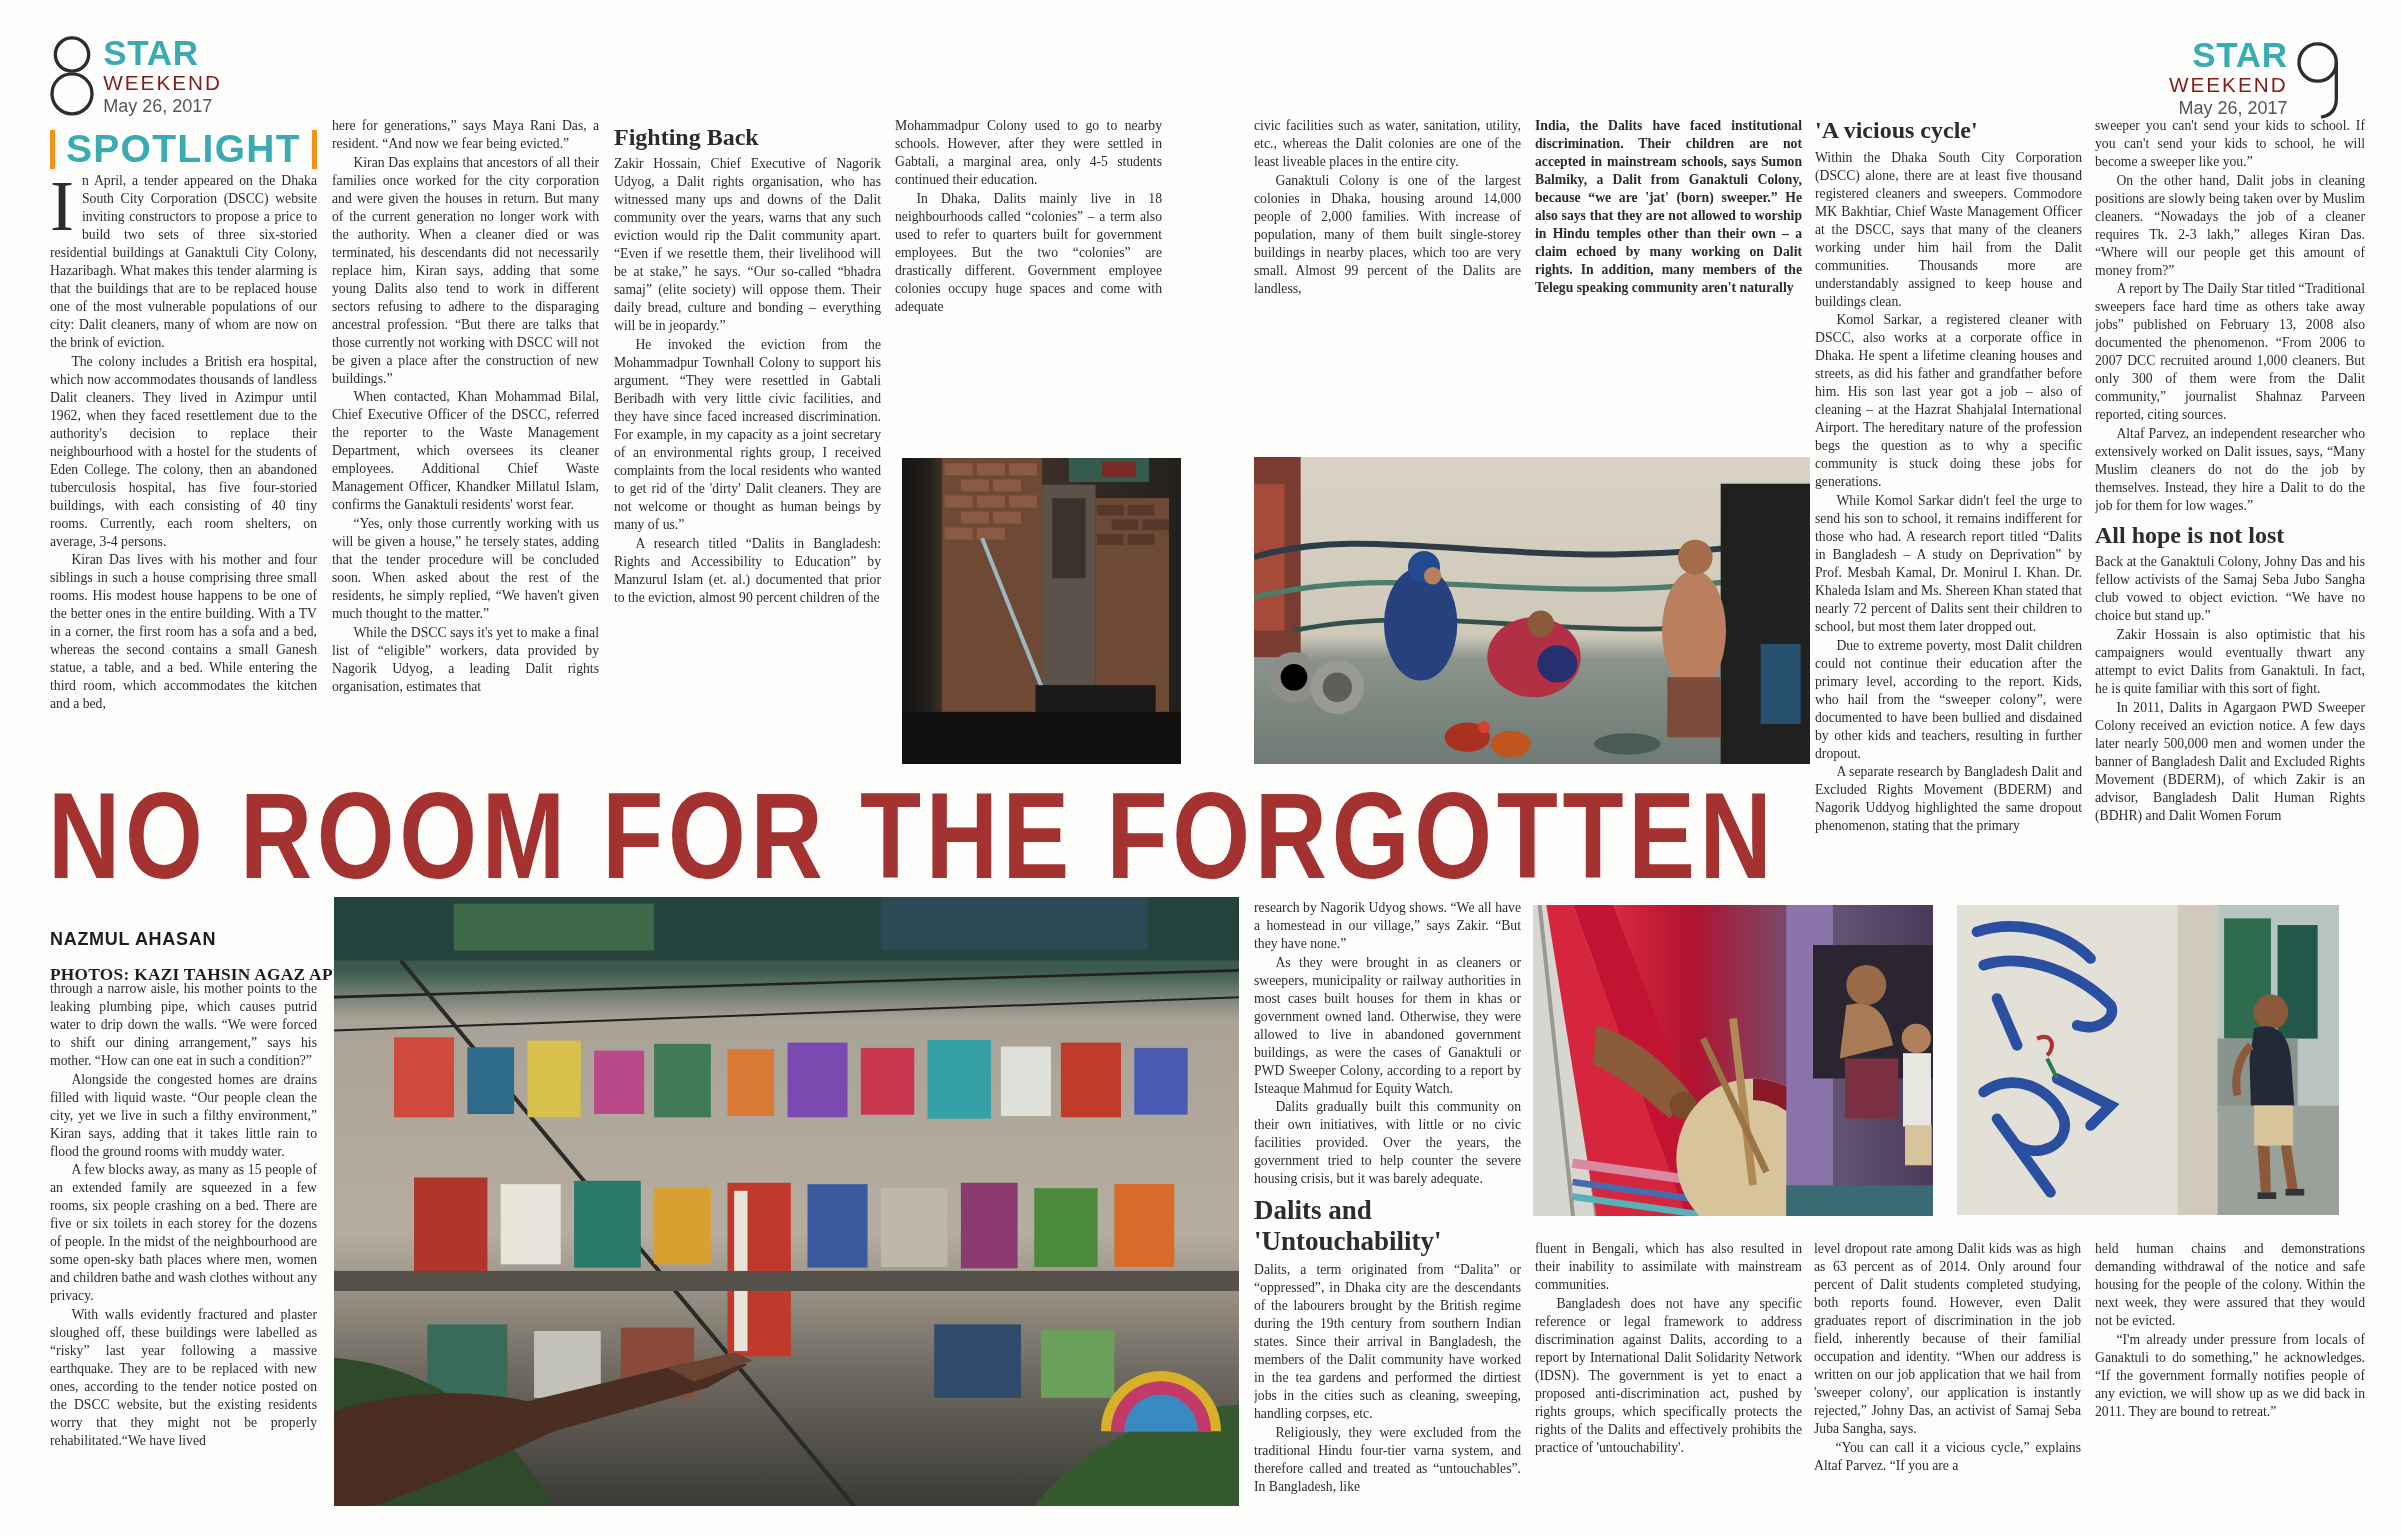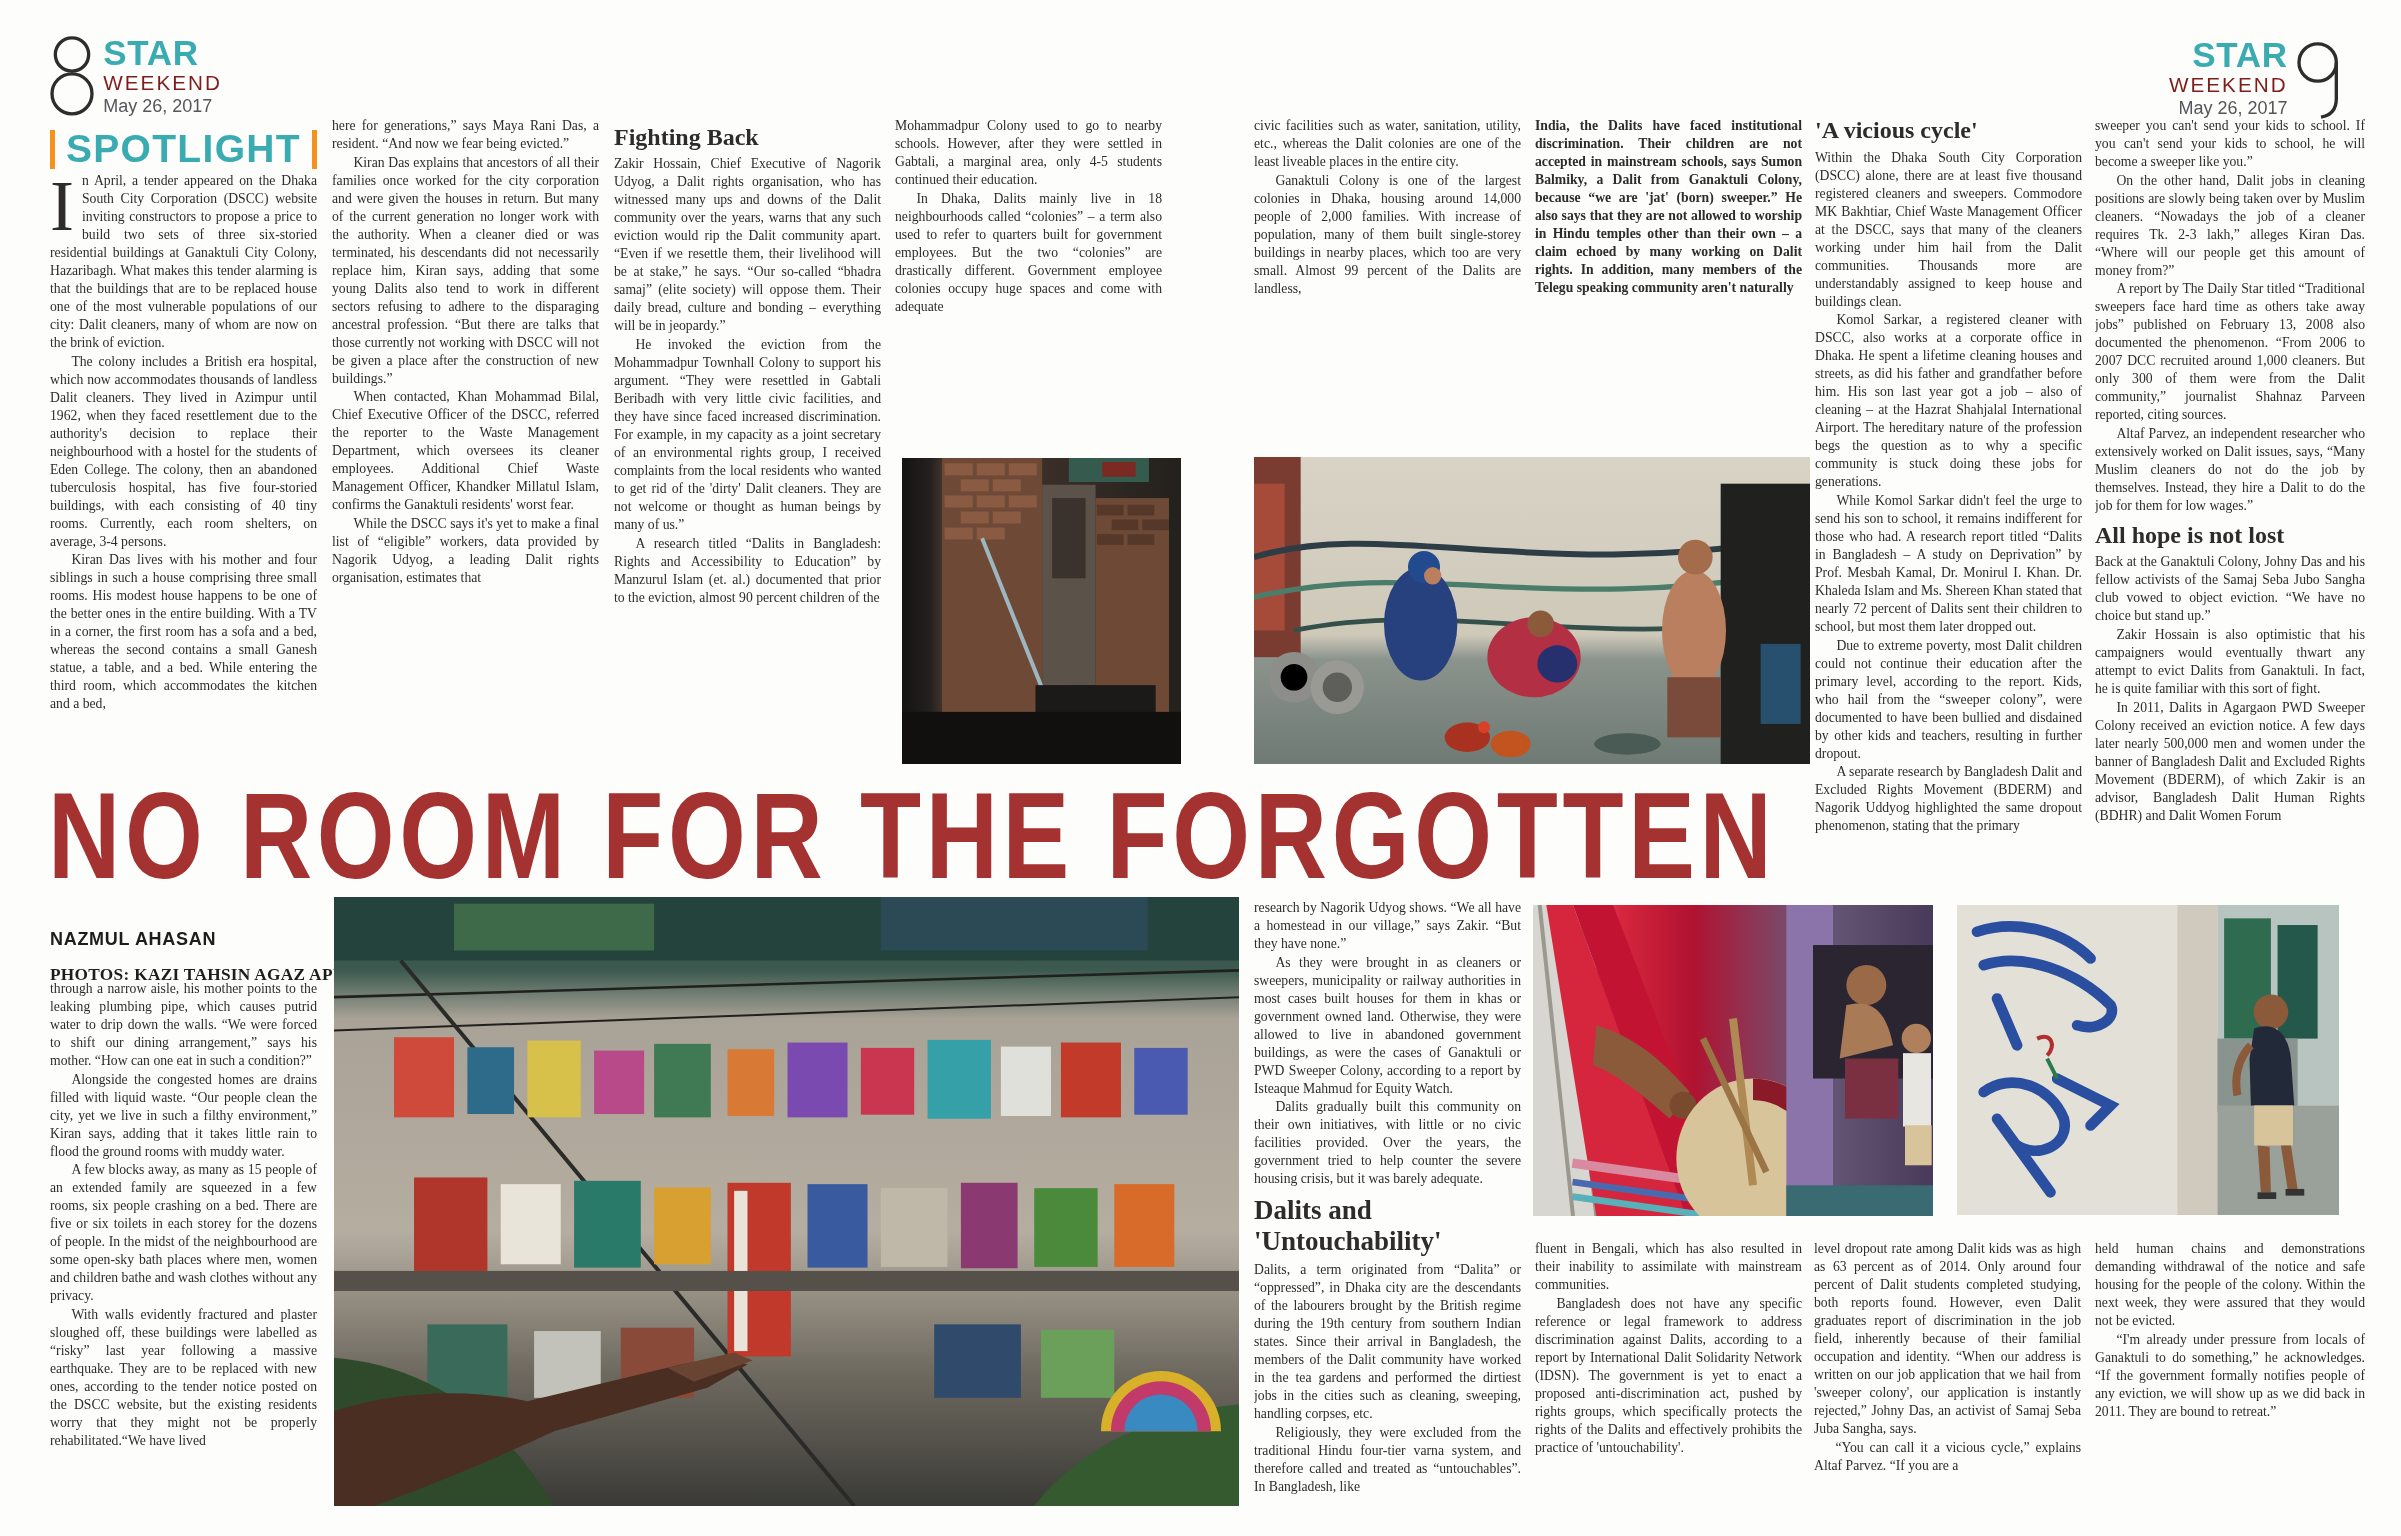--- a/index.html
+++ b/index.html
@@ -74,20 +74,21 @@
   <div class="abs col" style="left:50px;top:172px;width:267px;height:586px;">
     <p class="dropcap">In April, a tender appeared on the Dhaka South City Corporation (DSCC) website inviting constructors to propose a price to build two sets of three six-storied residential buildings at Ganaktuli City Colony, Hazaribagh. What makes this tender alarming is that the buildings that are to be replaced house one of the most vulnerable populations of our city: Dalit cleaners, many of whom are now on the brink of eviction.</p>
     <p class="ind">The colony includes a British era hospital, which now accommodates thousands of landless Dalit cleaners. They lived in Azimpur until 1962, when they faced resettlement due to the authority's decision to replace their neighbourhood with a hostel for the students of Eden College. The colony, then an abandoned tuberculosis hospital, has five four-storied buildings, with each consisting of 40 tiny rooms. Currently, each room shelters, on average, 3-4 persons.</p>
     <p class="ind">Kiran Das lives with his mother and four siblings in such a house comprising three small rooms. His modest house happens to be one of the better ones in the entire building. With a TV in a corner, the first room has a sofa and a bed, whereas the second contains a small Ganesh statue, a table, and a bed. While entering the third room, which accommodates the kitchen and a bed,</p>
   </div>
 
   <div class="abs col" style="left:332px;top:117px;width:267px;height:642px;">
     <p>here for generations,” says Maya Rani Das, a resident. “And now we fear being evicted.”</p>
     <p class="ind">Kiran Das explains that ancestors of all their families once worked for the city corporation and were given the houses in return. But many of the current generation no longer work with the authority. When a cleaner died or was terminated, his descendants did not necessarily replace him, Kiran says, adding that some young Dalits also tend to work in different sectors refusing to adhere to the disparaging ancestral profession. “But there are talks that those currently not working with DSCC will not be given a place after the construction of new buildings.”</p>
     <p class="ind">When contacted, Khan Mohammad Bilal, Chief Executive Officer of the DSCC, referred the reporter to the Waste Management Department, which oversees its cleaner employees. Additional Chief Waste Management Officer, Khandker Millatul Islam, confirms the Ganaktuli residents' worst fear.</p>
+    <p class="ind">“Yes, only those currently working with us will be given a house,” he tersely states, adding that the tender procedure will be concluded soon. When asked about the rest of the residents, he simply replied, “We haven't given much thought to the matter.”</p>
     <p class="ind">While the DSCC says it's yet to make a final list of “eligible” workers, data provided by Nagorik Udyog, a leading Dalit rights organisation, estimates that</p>
   </div>
 
   <div class="abs col" style="left:614px;top:117px;width:267px;height:642px;">
     <div class="subhead">Fighting Back</div>
     <p>Zakir Hossain, Chief Executive of Nagorik Udyog, a Dalit rights organisation, who has witnessed many ups and downs of the Dalit community over the years, warns that any such eviction would rip the Dalit community apart.  “Even if we resettle them, their livelihood will be at stake,” he says. “Our so-called “bhadra samaj” (elite society) will oppose them. Their daily bread, culture and bonding – everything will be in jeopardy.”</p>
     <p class="ind">He invoked the eviction from the Mohammadpur Townhall Colony to support his argument. “They were resettled in Gabtali Beribadh with very little civic facilities, and they have since faced increased discrimination. For example, in my capacity as a joint secretary of an environmental rights group, I received complaints from the local residents who wanted to get rid of the 'dirty' Dalit cleaners. They are not welcome or thought as human beings by many of us.”</p>
     <p class="ind">A research titled “Dalits in Bangladesh: Rights and Accessibility to Education” by Manzurul Islam (et. al.) documented that prior to the eviction, almost 90 percent children of the</p>
   </div>
 

